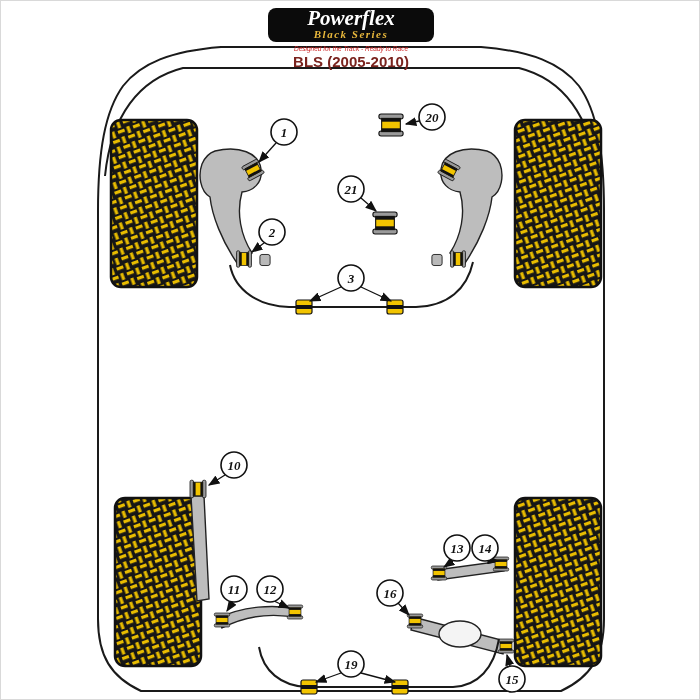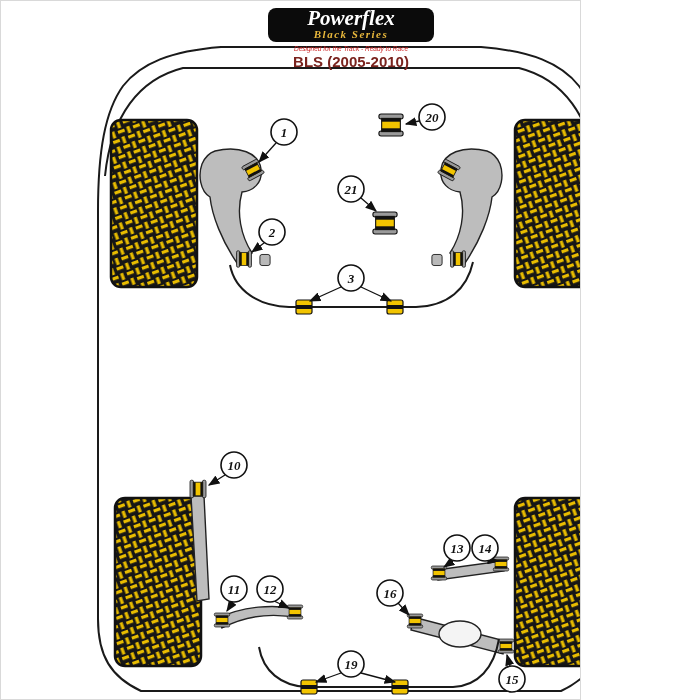--- a/index.html
+++ b/index.html
@@ -1,17 +1,17 @@
 <!DOCTYPE html>
 <html><head>
 <meta charset="utf-8">
 <style>
   html,body{margin:0;padding:0;background:#fff;}
   .canvas{
-    width:581px;height:700px;position:relative;background:#ffffff;
+    width:700px;height:700px;position:relative;background:#ffffff;
     border:1px solid #d9d9d9;box-sizing:border-box;
     font-family:"Liberation Sans",sans-serif;overflow:hidden;
   }
   svg{display:block;}
   .brand-text{font-family:"Liberation Serif",serif;font-style:italic;font-weight:700;font-size:21px;fill:#ffffff;}
   .series-text{font-family:"Liberation Serif",serif;font-style:italic;font-weight:700;font-size:11px;fill:#E9B83C;letter-spacing:1.5px;}
   .tagline-text{font-family:"Liberation Sans",sans-serif;font-size:6.5px;fill:#CC2020;font-style:italic;}
   .title-text{font-family:"Liberation Sans",sans-serif;font-weight:700;font-size:15px;fill:#7A231E;}
   .callout-num{font-family:"Liberation Serif",serif;font-style:italic;font-weight:700;font-size:13px;fill:#111;}
   .callout-circle{fill:#ffffff;stroke:#111;stroke-width:1.6;}

